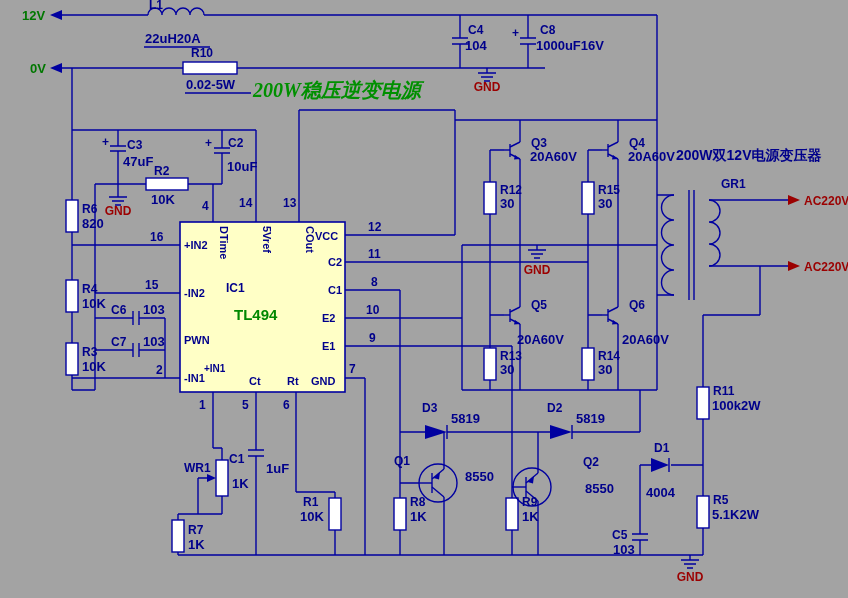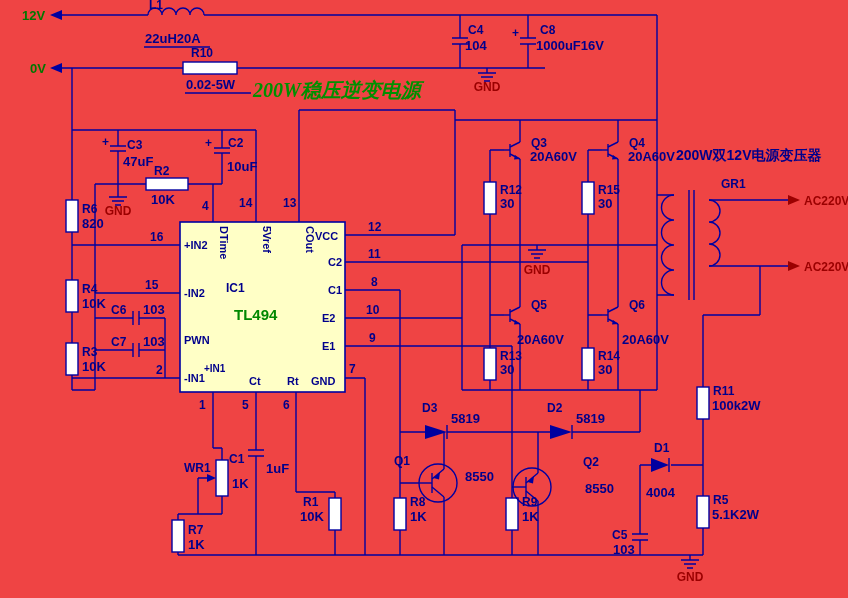--- a/index.html
+++ b/index.html
@@ -1,16 +1,16 @@
 <!DOCTYPE html>
 <html><head>
 <meta charset="utf-8">
 <style>
   html,body{margin:0;padding:0;background:#fff;}
-  .stage{position:relative;width:848px;height:598px;background:#ef4444;overflow:hidden;}
+  .stage{position:relative;width:848px;height:598px;background:#a3a3a3;overflow:hidden;}
   svg text{font-family:"Liberation Sans",sans-serif;}
   .w{stroke:#0000A0;stroke-width:1.4;fill:none;}
   .box{fill:#ffffff;stroke:#0000A0;stroke-width:1.4;}
   .icbox{fill:#FFFFC6;stroke:#0000A0;stroke-width:1.6;}
   .t{font-size:12px;font-weight:bold;fill:#00008B;}
   .v{font-size:13px;font-weight:bold;fill:#00008B;}
   .icl{font-size:11px;font-weight:bold;fill:#00008B;}
   .sm{font-size:10px;font-weight:bold;fill:#00008B;}
   .pin{font-size:12px;font-weight:bold;fill:#00008B;}
   .red{font-size:12px;font-weight:bold;fill:#9B0000;}

